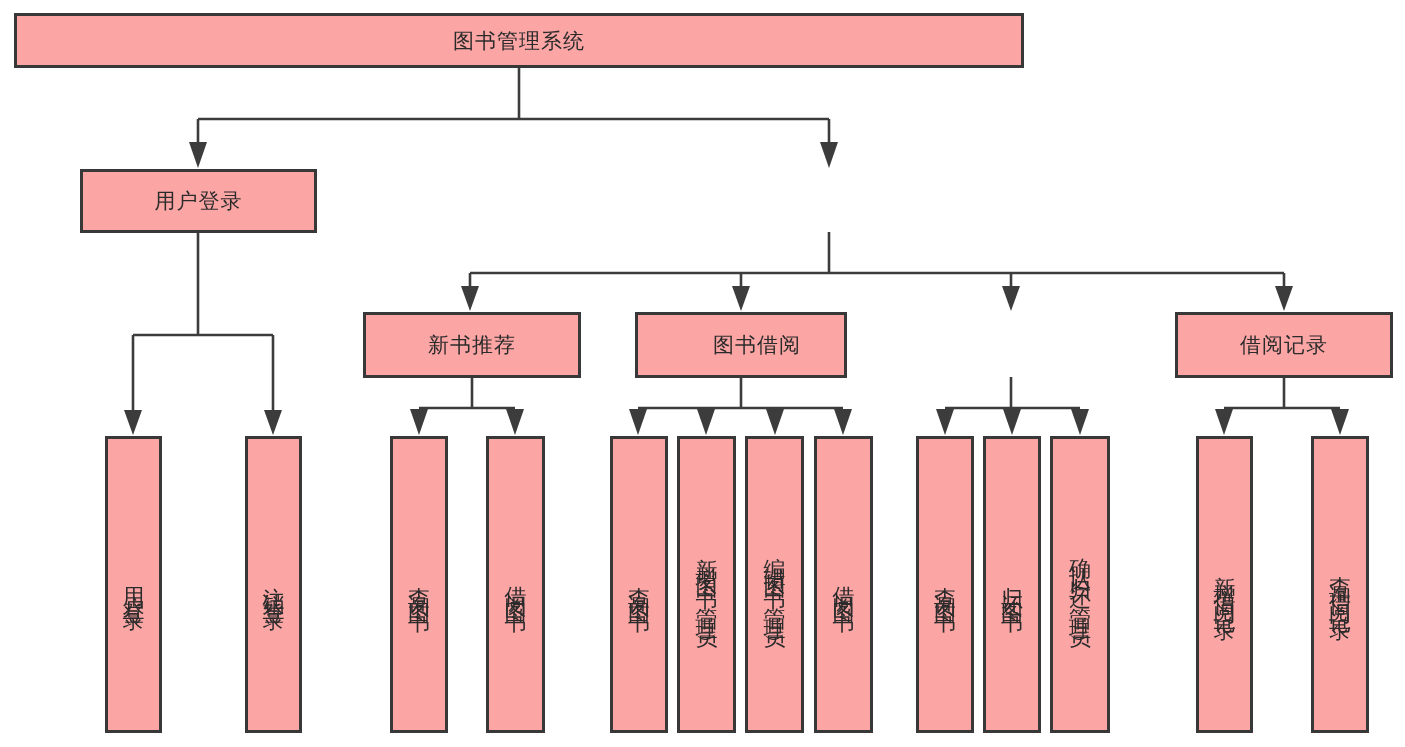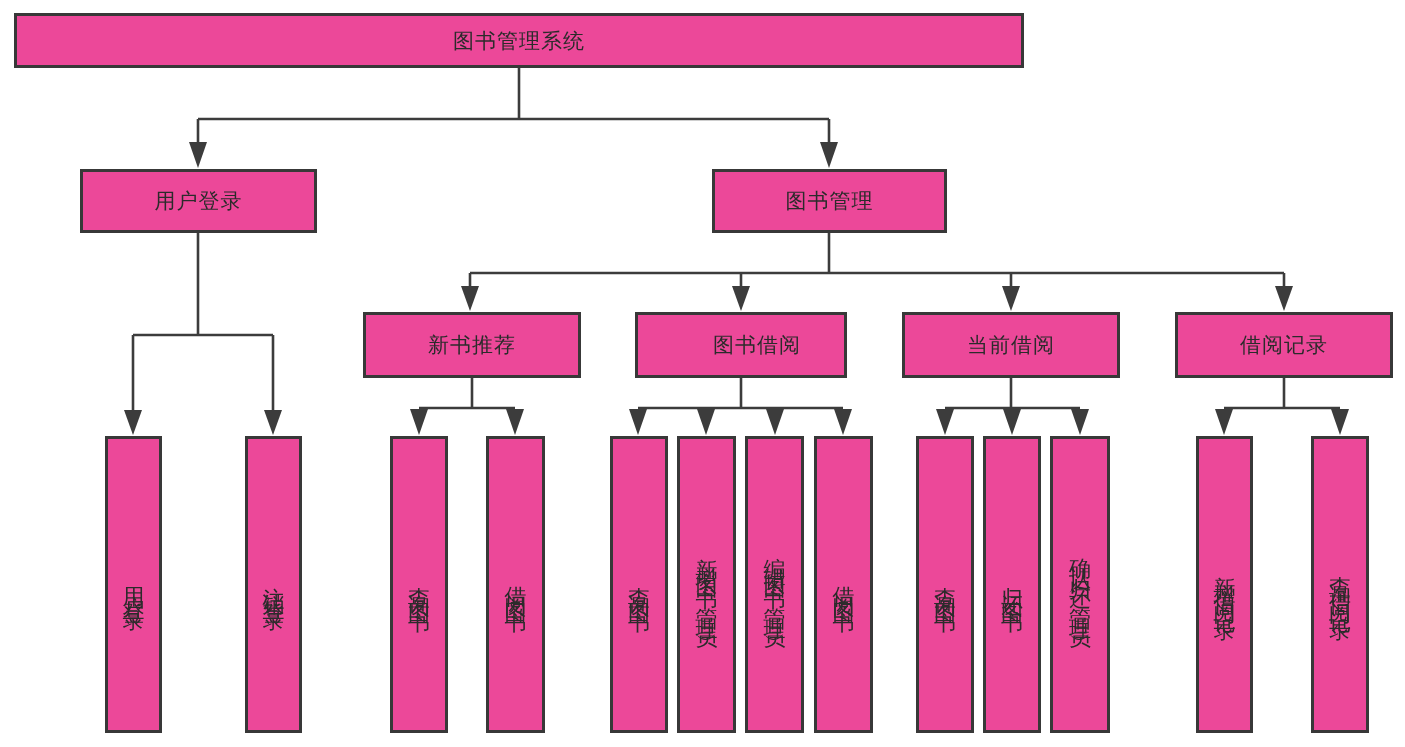--- a/index.html
+++ b/index.html
@@ -14,21 +14,21 @@
   #connectors {
     position: absolute;
     left: 0; top: 0;
     width: 1405px; height: 747px;
     pointer-events: none;
   }
   .node {
     position: absolute;
     box-sizing: border-box;
     border: 3px solid #383838;
-    background: #ec4899;
+    background: #fca5a5;
     color: #2b2b2b;
     display: flex;
     align-items: center;
     justify-content: center;
   }
   .hbox { font-size: 21px; letter-spacing: 1px; }
   .vbox .vtext {
     writing-mode: vertical-rl;
     text-orientation: mixed;
     font-size: 22px;
@@ -120,32 +120,26 @@
     </g>
   </svg>
 
   <div class="node hbox" style="left:14px; top:13px; width:1010px; height:55px;">
     <span>图书管理系统</span>
   </div>
 
   <div class="node hbox" style="left:80px; top:169px; width:237px; height:64px;">
     <span>用户登录</span>
   </div>
-  <div class="node hbox" style="left:712px; top:169px; width:235px; height:64px;">
-    <span>图书管理</span>
-  </div>
 
   <div class="node hbox" style="left:363px; top:312px; width:218px; height:66px;">
     <span>新书推荐</span>
   </div>
   <div class="node hbox" style="left:635px; top:312px; width:212px; height:66px;padding-left:32px;">
     <span>图书借阅</span>
-  </div>
-  <div class="node hbox" style="left:902px; top:312px; width:218px; height:66px;">
-    <span>当前借阅</span>
   </div>
   <div class="node hbox" style="left:1175px; top:312px; width:218px; height:66px;">
     <span>借阅记录</span>
   </div>
 
   <div class="node vbox v4" style="left:105px; top:436px; width:57px; height:297px;">
     <span class="vtext">用户登录</span>
   </div>
   <div class="node vbox v4" style="left:245px; top:436px; width:57px; height:297px;">
     <span class="vtext">注销登录</span>

